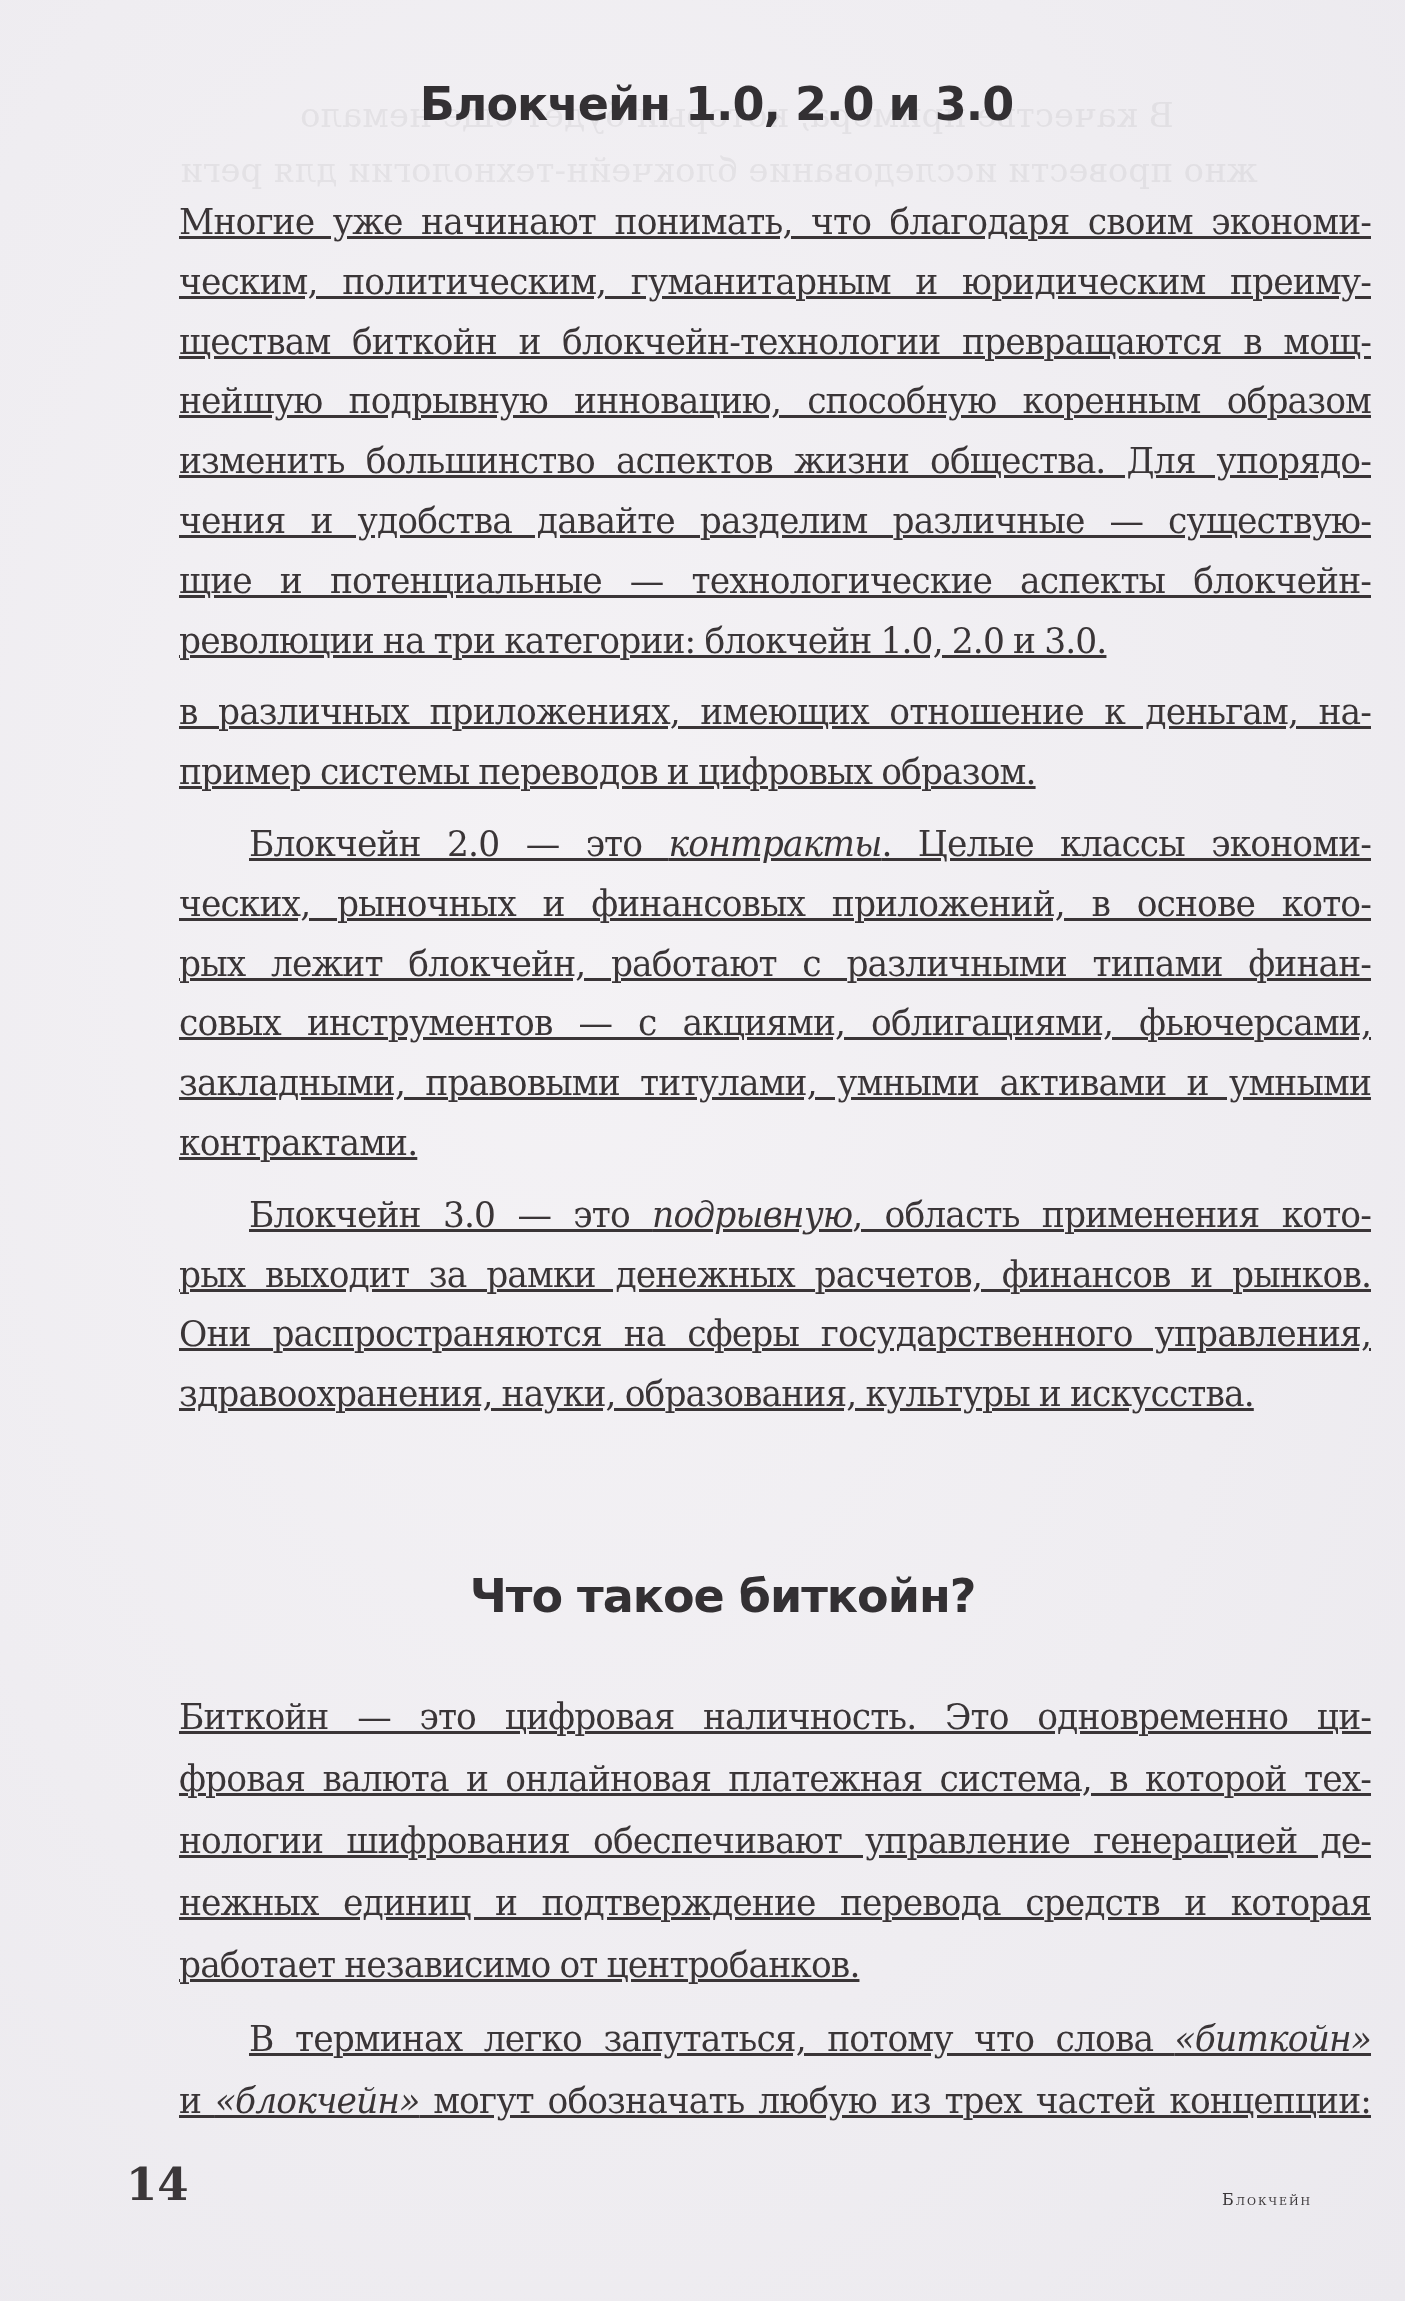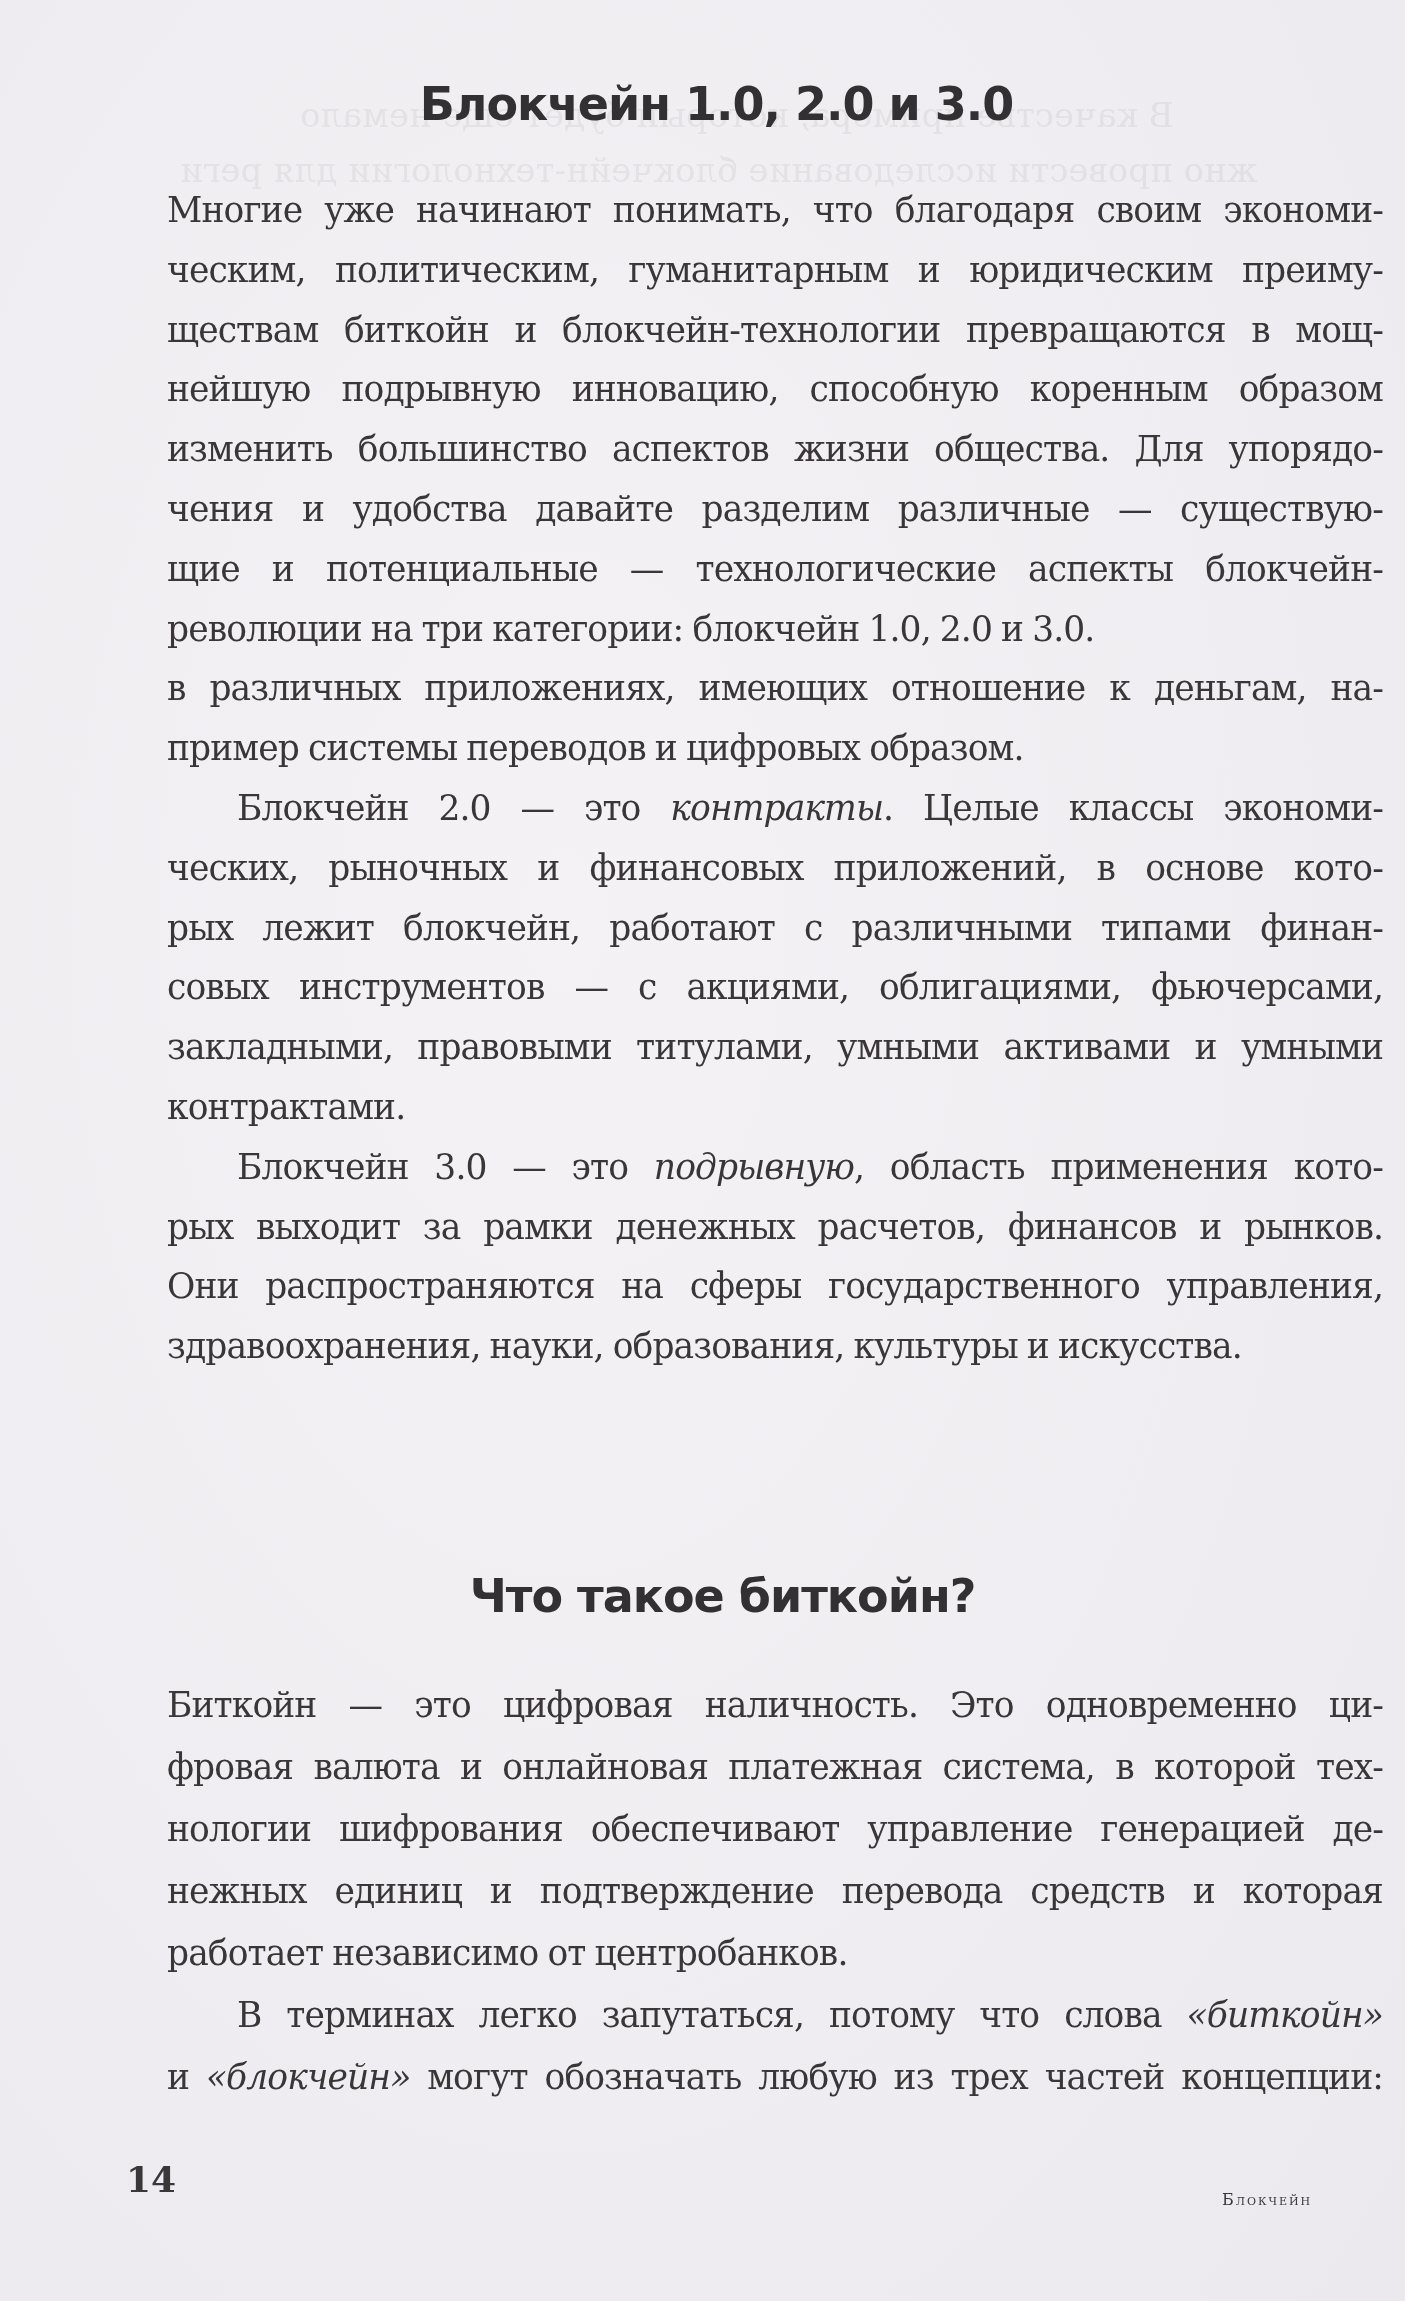--- a/index.html
+++ b/index.html
@@ -24,37 +24,37 @@
     margin: 0;
   }
   .h1 { top: 76px; font-size: 46px; line-height: 56px; padding-left: 14px; }
   .h2 { top: 1568px; font-size: 46px; line-height: 56px; padding-left: 20px; }
   .body-block {
     position: absolute; left: 167px; width: 1216px;
     font-size: 34.5px;
     text-align: justify;
     text-align-last: left;
   }
-  .body-block p { margin: 0; }
+  .body-block p { margin: 12px; text-decoration: underline; }
   .line {
     display: block; height: 59.8px; line-height: 59.8px;
     white-space: nowrap;
     text-align: justify; text-align-last: justify;
     letter-spacing: -0.9px;
     word-spacing: -1px;
   }
   .line.last { text-align-last: left; }
   .line.indent { padding-left: 70px; }
   em { font-style: italic; }
   .sec1 { top: 181px; }
   .sec2 { top: 1674px; }
   .sec2 .line { height: 62px; line-height: 62px; }
   .page-number {
     position: absolute; left: 126px; top: 2158px;
-    font-size: 36px; font-weight: bold; color: #3b3739;
+    font-size: 45px; font-weight: bold; color: #3b3739;
     font-family: "DejaVu Serif", serif;
   }
   .running-title {
     position: absolute; left: 1222px; top: 2190px;
     font-size: 16px; letter-spacing: 2px; color: #3b3739;
     font-variant: small-caps;
     font-family: "DejaVu Serif", serif;
   }
   .bleed {
     position: absolute; color: rgba(80,75,80,0.08);

